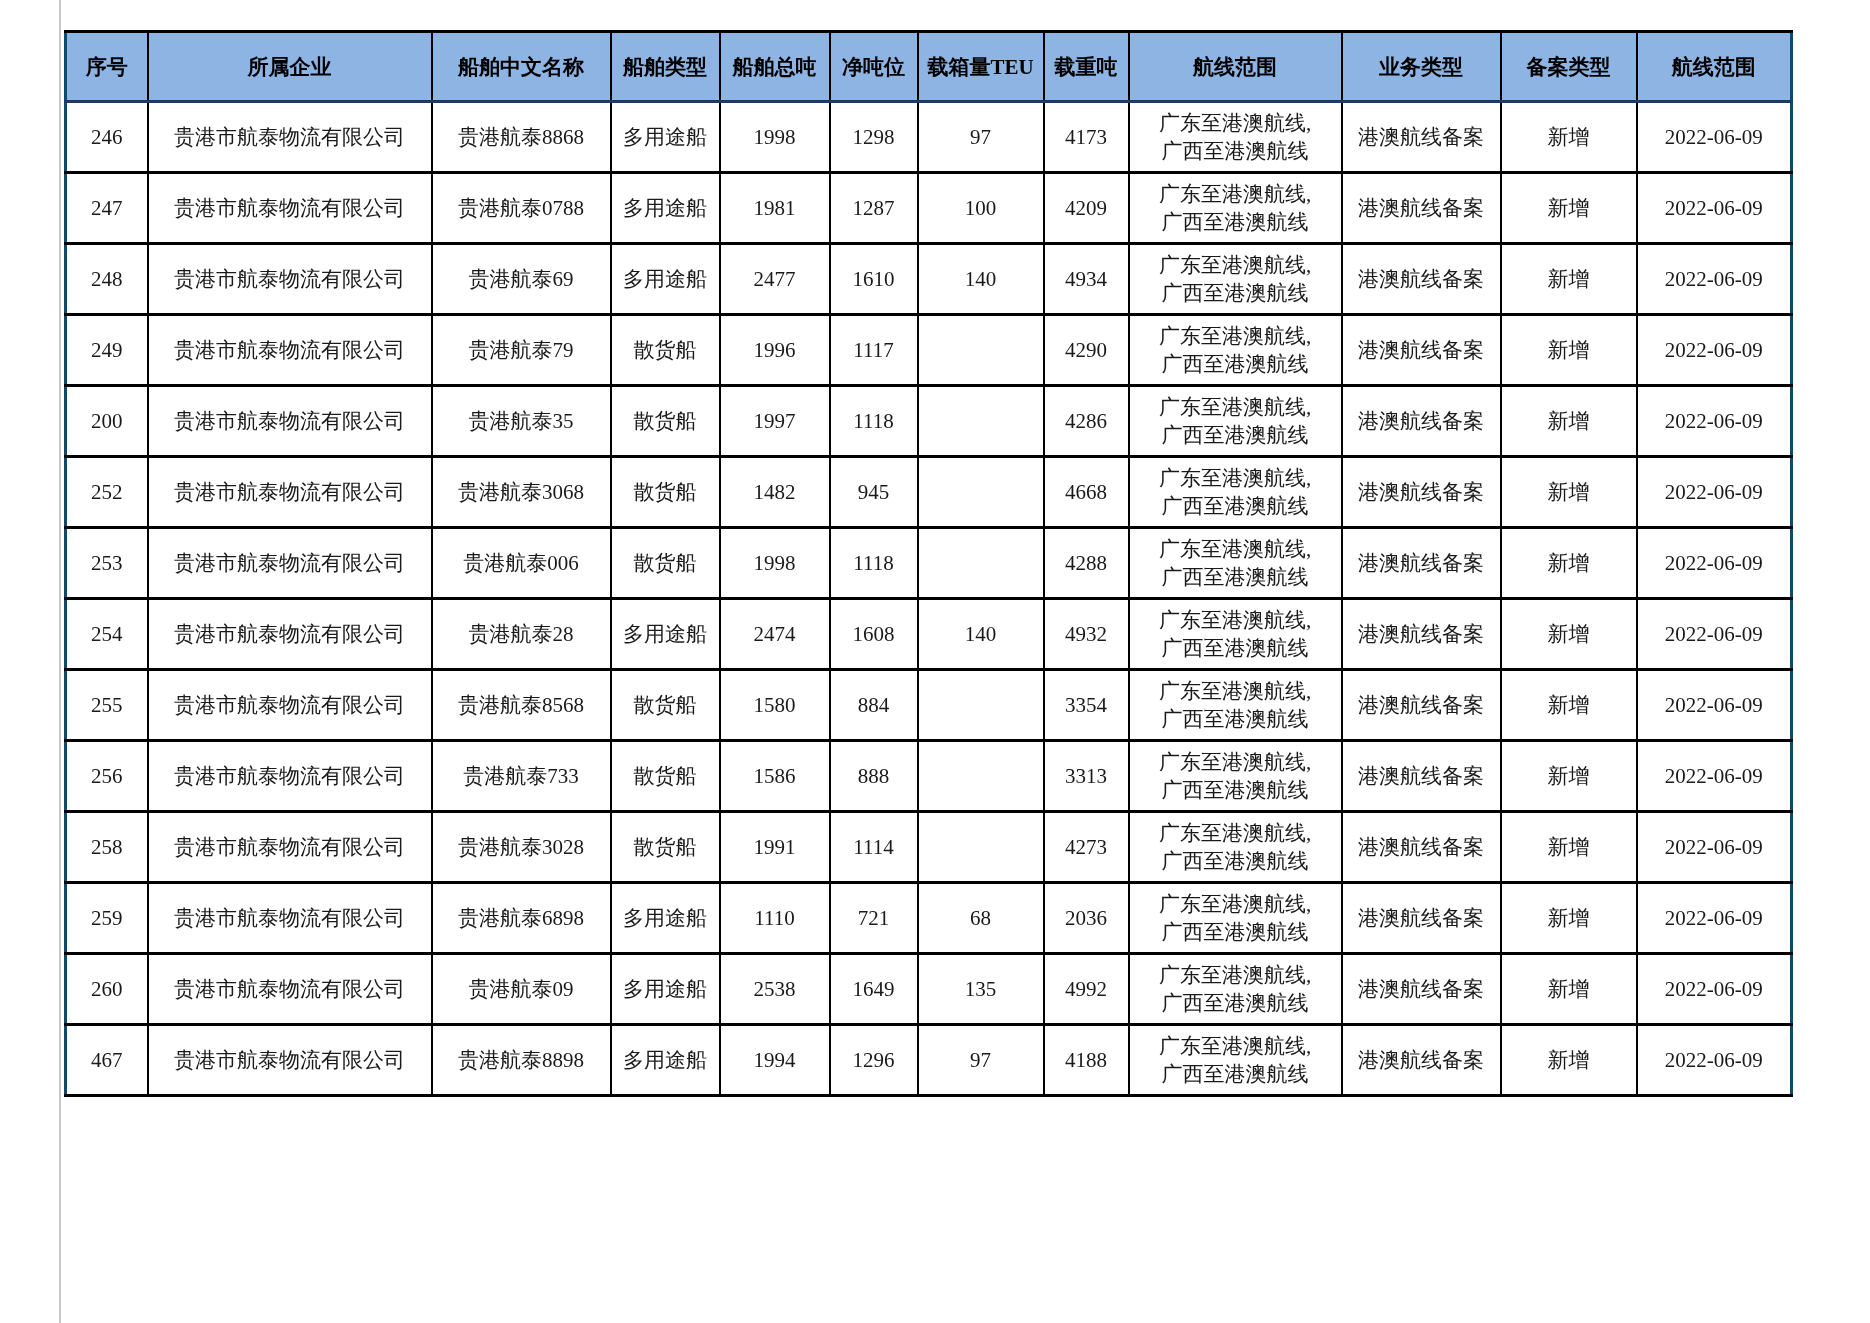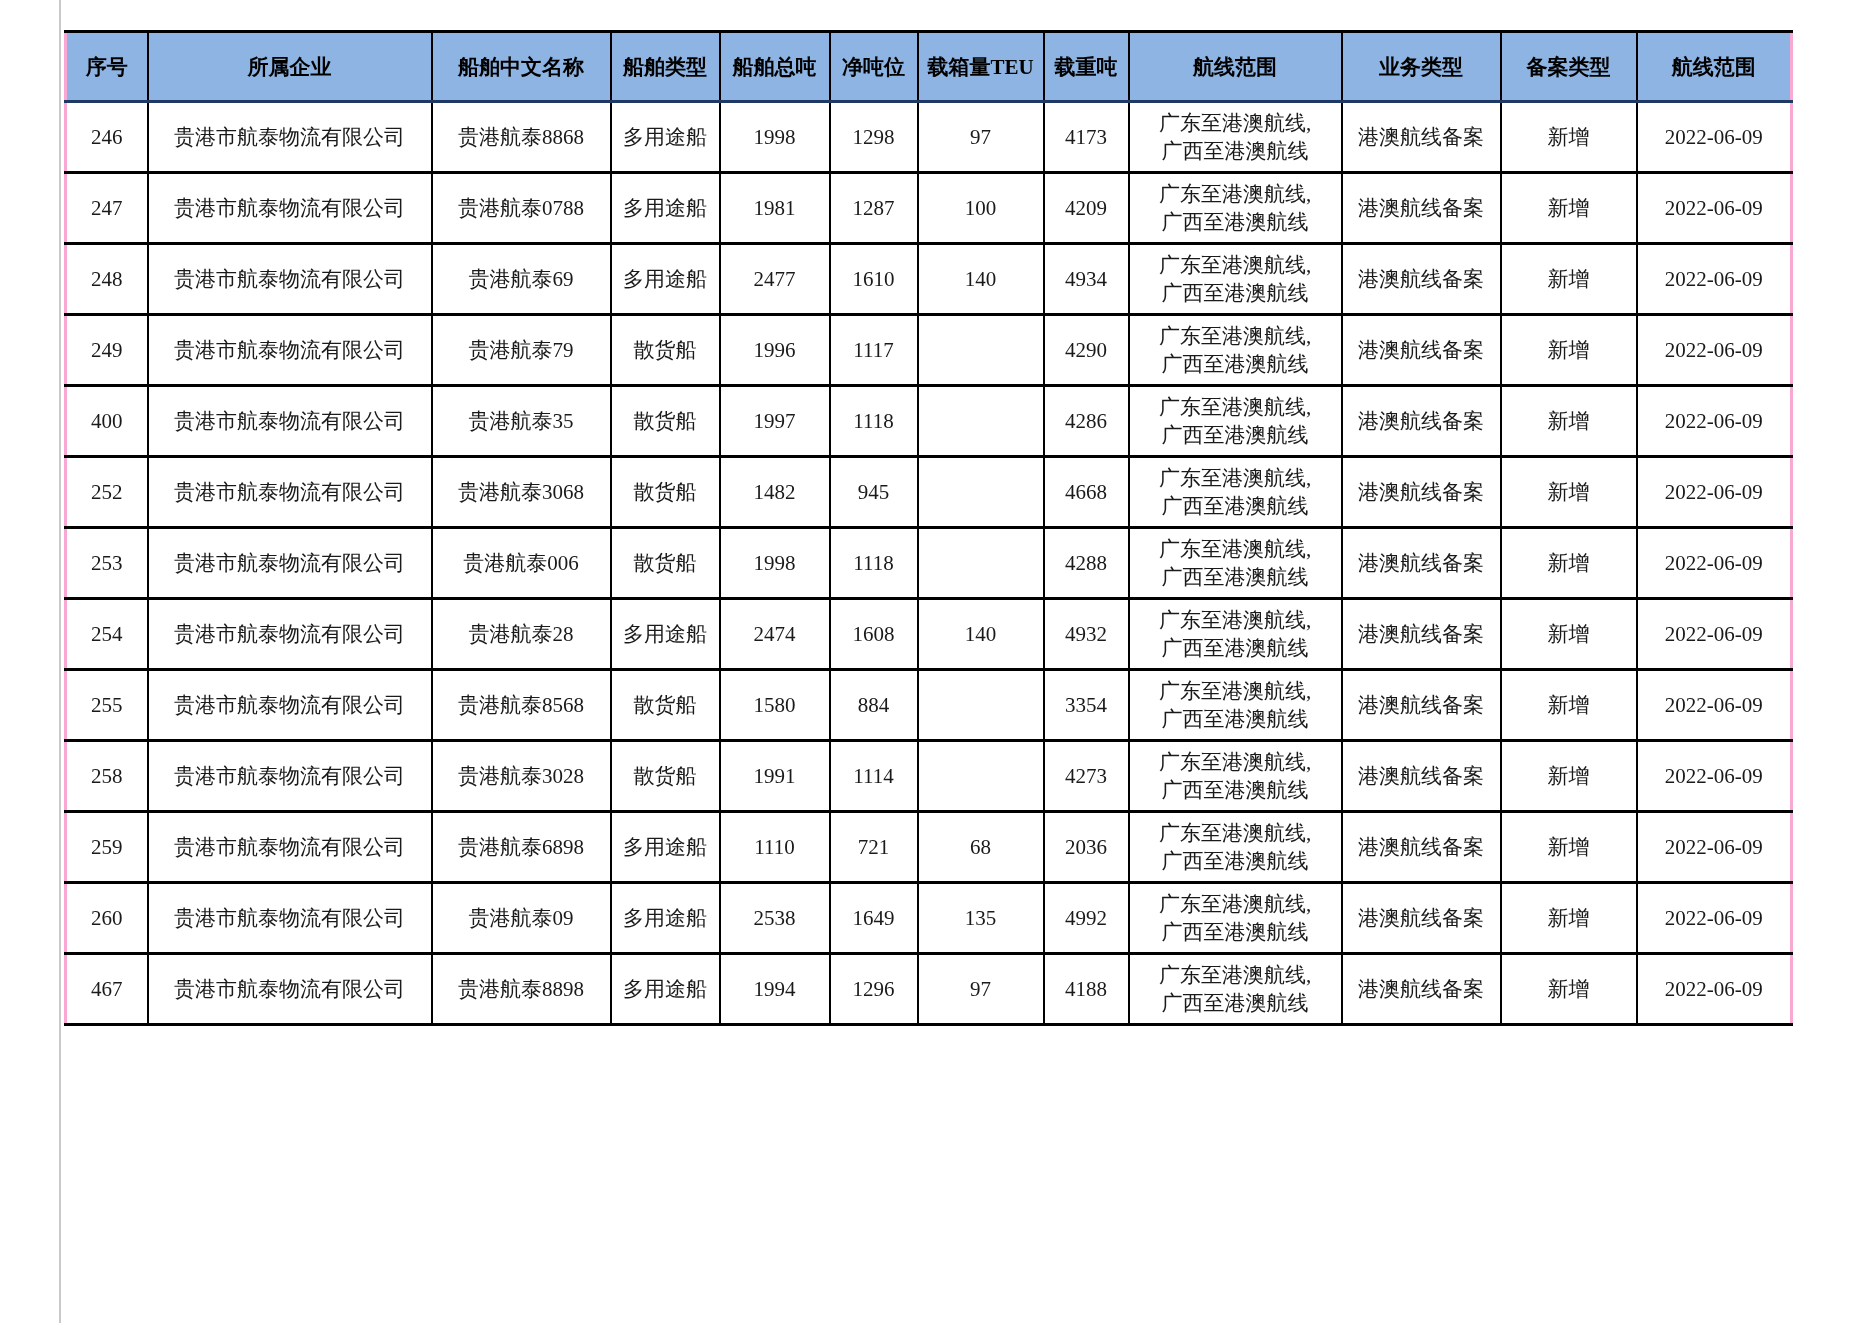--- a/index.html
+++ b/index.html
@@ -23,21 +23,21 @@
     height: 1323px;
     background: #c9c9c9;
   }
   table.vessel-table {
     position: absolute;
     left: 64px;
     top: 30px;
     width: 1726px;
     border-collapse: collapse;
     table-layout: fixed;
-    border: 3px solid #f9a8d4;
+    border: 3px solid #0c4a6e;
   }
   table.vessel-table thead tr {
     height: 70px;
   }
   table.vessel-table tbody tr {
     height: 71px;
   }
   table.vessel-table th {
     background: #8db4e2;
     border-left: 2px solid #000000;
@@ -157,21 +157,21 @@
           <td>1117</td>
           <td></td>
           <td>4290</td>
           <td>广东至港澳航线,
 广西至港澳航线</td>
           <td>港澳航线备案</td>
           <td>新增</td>
           <td>2022-06-09</td>
         </tr>
         <tr>
-          <td>400</td>
+          <td>200</td>
           <td>贵港市航泰物流有限公司</td>
           <td>贵港航泰35</td>
           <td>散货船</td>
           <td>1997</td>
           <td>1118</td>
           <td></td>
           <td>4286</td>
           <td>广东至港澳航线,
 广西至港澳航线</td>
           <td>港澳航线备案</td>
@@ -225,20 +225,35 @@
         </tr>
         <tr>
           <td>255</td>
           <td>贵港市航泰物流有限公司</td>
           <td>贵港航泰8568</td>
           <td>散货船</td>
           <td>1580</td>
           <td>884</td>
           <td></td>
           <td>3354</td>
+          <td>广东至港澳航线,
+广西至港澳航线</td>
+          <td>港澳航线备案</td>
+          <td>新增</td>
+          <td>2022-06-09</td>
+        </tr>
+        <tr>
+          <td>256</td>
+          <td>贵港市航泰物流有限公司</td>
+          <td>贵港航泰733</td>
+          <td>散货船</td>
+          <td>1586</td>
+          <td>888</td>
+          <td></td>
+          <td>3313</td>
           <td>广东至港澳航线,
 广西至港澳航线</td>
           <td>港澳航线备案</td>
           <td>新增</td>
           <td>2022-06-09</td>
         </tr>
         <tr>
           <td>258</td>
           <td>贵港市航泰物流有限公司</td>
           <td>贵港航泰3028</td>

